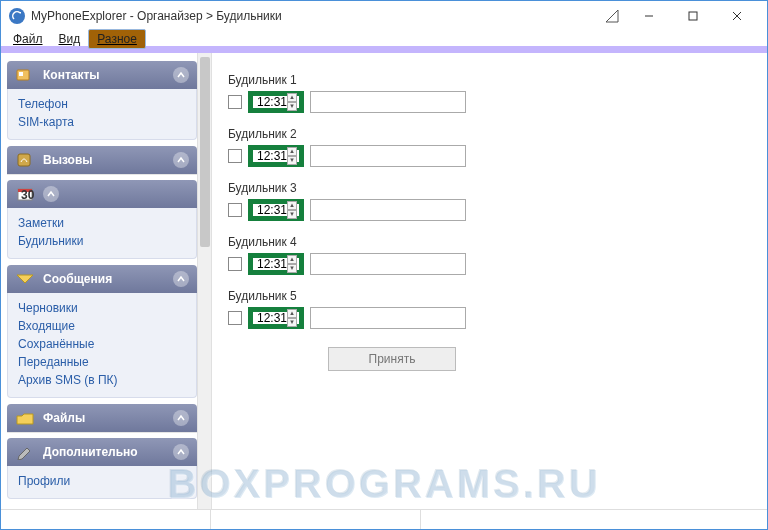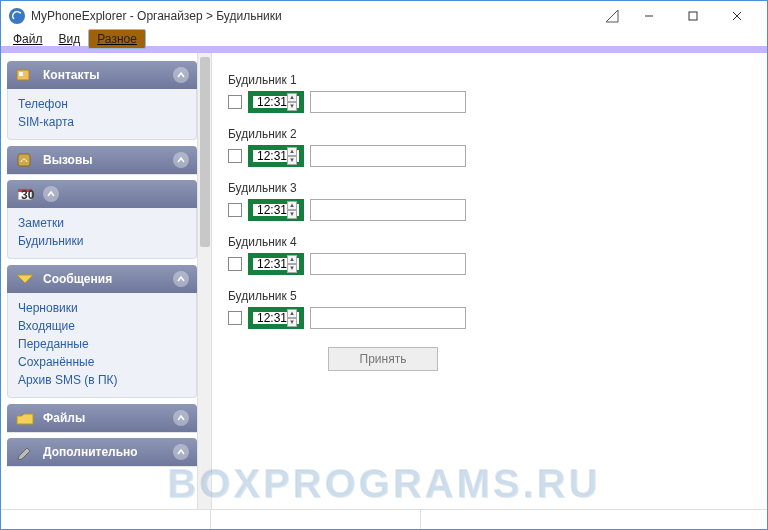--- a/index.html
+++ b/index.html
@@ -30,21 +30,21 @@
 .main { flex:1; border-left:1px solid #e0e0e0; padding:20px 0 0 16px; position:relative; }
 .alarm-row { margin-bottom:14px; }
 .alarm-label { color:#333; margin-bottom:4px; }
 .alarm-ctrls { display:flex; align-items:center; gap:6px; }
 .chk { width:14px; height:14px; border:1px solid #888; background:#fff; display:inline-block; }
 .timebox { width:56px; height:22px; border:5px solid #15803d; display:inline-flex; align-items:center; padding:0 2px 0 4px; background:#fff; }
 .time-val { flex:1; }
 .spin { width:12px; display:flex; flex-direction:column; }
 .spin div { height:9px; border:1px solid #aaa; font-size:7px; line-height:6px; text-align:center; color:#555; background:#f5f5f5; }
 .textfld { width:156px; height:22px; border:1px solid #aaa; background:#fff; }
-.apply-btn { width:110px; height:24px; border:1px solid #bbb; background:#eee; color:#777; display:inline-flex; align-items:center; justify-content:center; margin-left:100px; margin-top:4px; }
+.apply-btn { width:128px; height:24px; border:1px solid #bbb; background:#eee; color:#777; display:inline-flex; align-items:center; justify-content:center; margin-left:100px; margin-top:4px; }
 .statusbar { position:absolute; left:0; right:0; bottom:0; height:20px; border-top:1px solid #dedede; display:flex; }
 .statusbar .cell { border-right:1px solid #dedede; height:100%; }
 .statusbar .cell.a { width:210px; }
 .statusbar .cell.c { flex:1; border-right:none; }
 .watermark { position:absolute; left:130px; bottom:22px; font-size:40px; font-weight:800; letter-spacing:3px; color:rgba(90,150,200,.20); font-family:Arial,sans-serif; pointer-events:none; text-shadow:1px 1px 0 rgba(255,255,255,.3), -1px -1px 0 rgba(60,110,150,.15);margin-left:37px; }
 </style>
 </head>
 <body>
 
 <div class="titlebar">
@@ -147,22 +147,22 @@
           <span class="ph-title">Сообщения</span>
           <span class="chev">
             <svg width="8" height="8">
               <polyline points="1,6 4,2 7,6" fill="none" stroke="#fff" stroke-width="1.5"></polyline>
             </svg>
           </span>
         </div>
         <div class="panel-body">
           <div class="link">Черновики</div>
           <div class="link">Входящие</div>
+          <div class="link">Сохранённые</div>
           <div class="link">Переданные</div>
-          <div class="link">Сохранённые</div>
           <div class="link">Архив SMS (в ПК)</div>
         </div>
         <div class="panel-header">
           <span class="ph-icon">
             <svg width="20" height="16">
               <path d="M2 6h5l2-2h9v10H2z" fill="#f4cf5a" stroke="#b89820"></path>
             </svg>
           </span>
           <span class="ph-title">Файлы</span>
           <span class="chev">
@@ -176,20 +176,23 @@
             <svg width="20" height="16">
               <path d="M4 12l8-8 3 3-8 8-4 1z" fill="#bbb" stroke="#666"></path>
             </svg>
           </span>
           <span class="ph-title">Дополнительно</span>
           <span class="chev">
             <svg width="8" height="8">
               <polyline points="1,6 4,2 7,6" fill="none" stroke="#fff" stroke-width="1.5"></polyline>
             </svg>
           </span>
+        </div>
+        <div class="panel-body">
+          <div class="link">Профили</div>
         </div>
       </div>
     <div class="sbscroll">
         <div class="thumb"></div>
       </div>
   </div>
 
   <div class="main">
     <div id="alarms">
         <div class="alarm-row">

